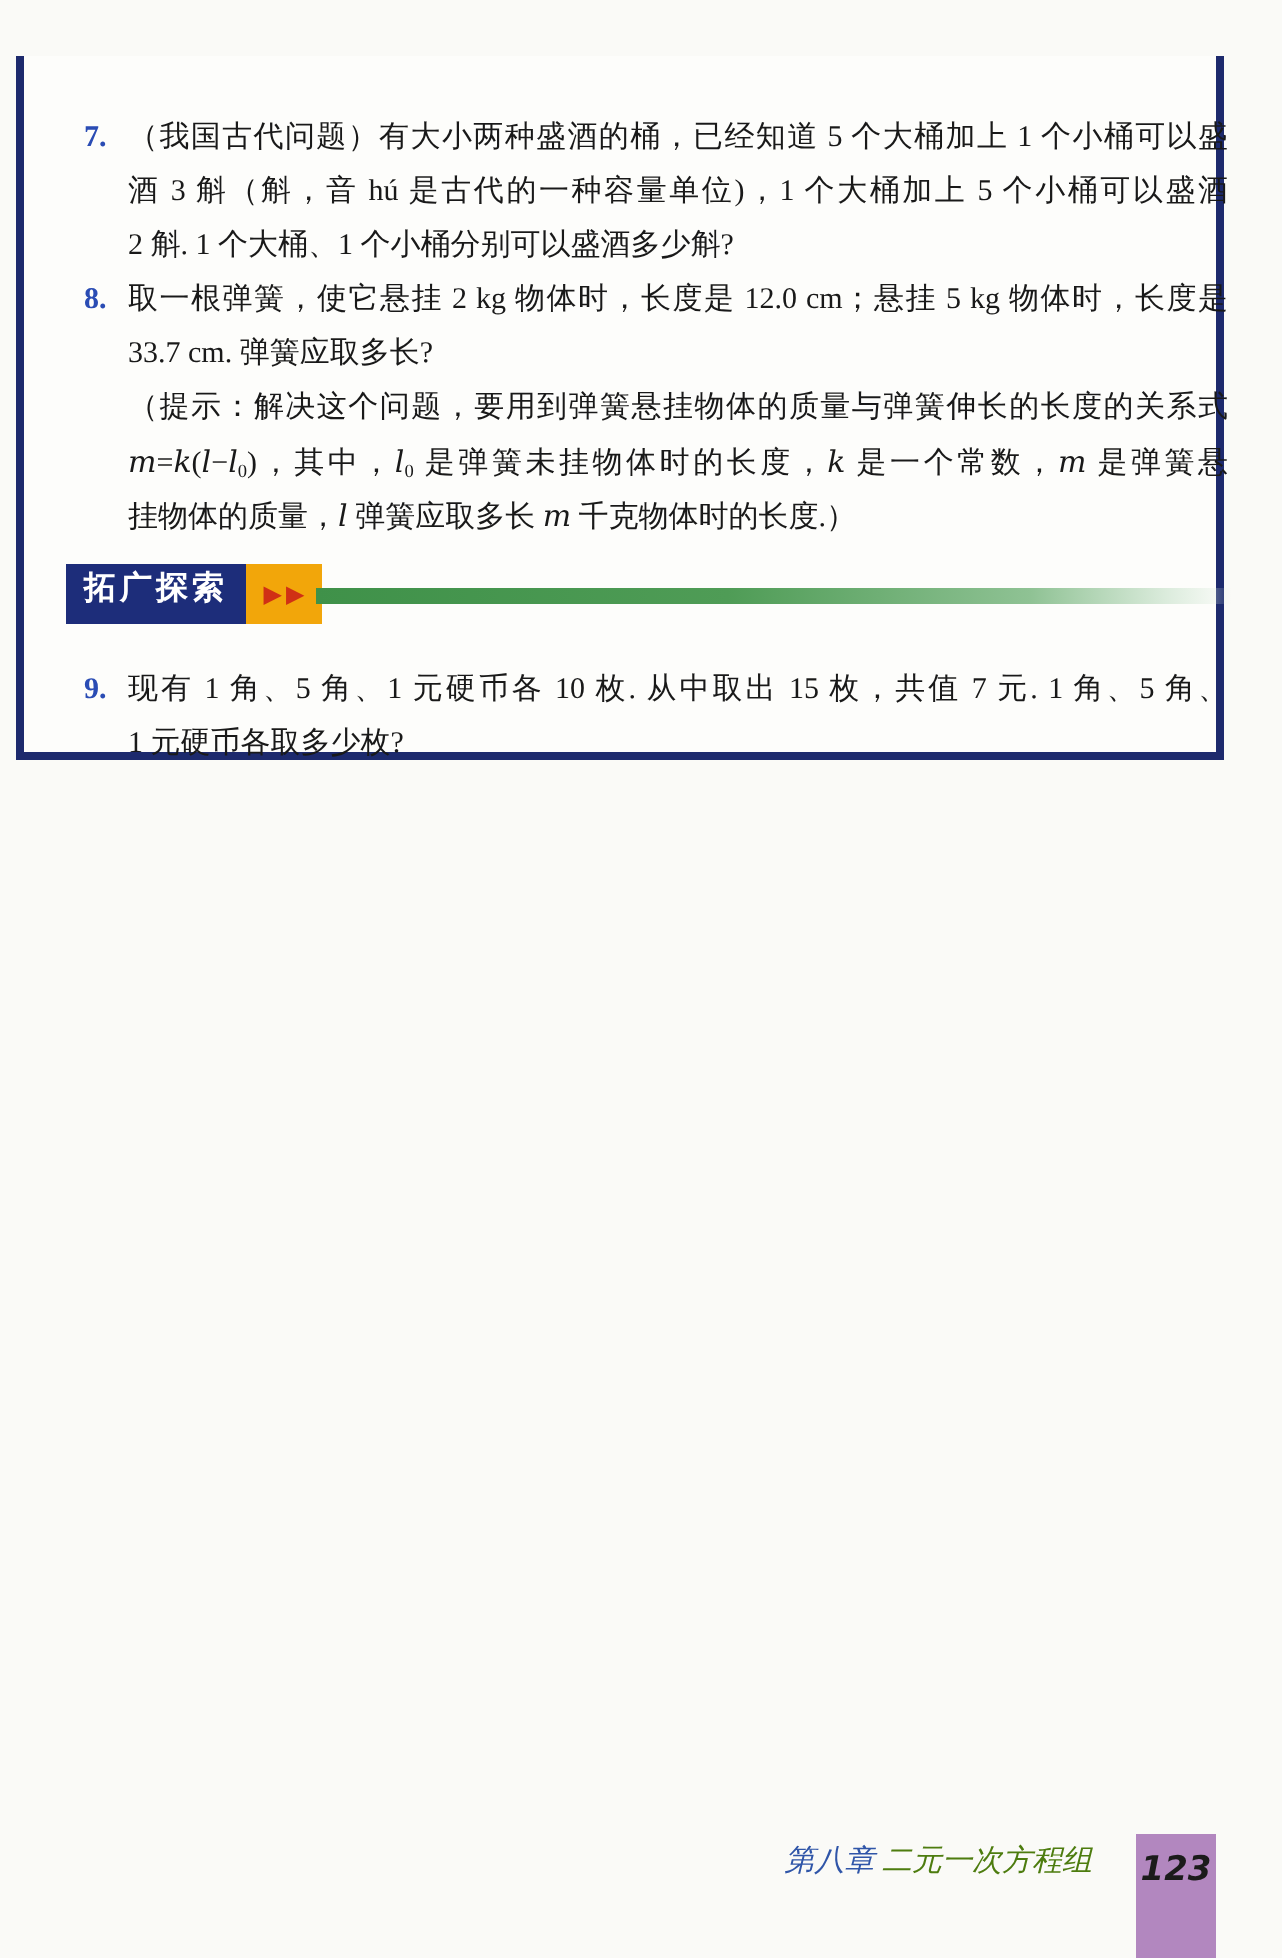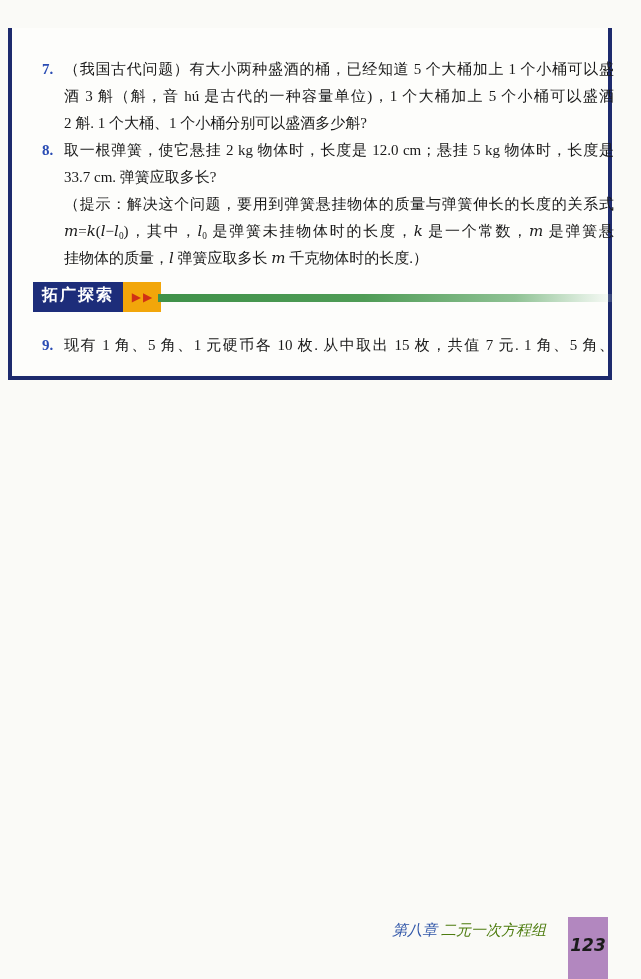--- a/index.html
+++ b/index.html
@@ -90,21 +90,21 @@
   }
   .footer .chapter-label { color: #2f55a8; font-weight: normal; }
   .footer .chapter-title { color: #4d7c0f; }
   .page-number-box {
     position: absolute; left: 568px; top: 917px;
     width: 40px; height: 62px;
     background: #b287bf;
     text-align: center;
   }
   .page-number-box .pn {
-    display: inline-block; margin-top: 18px;
+    display: inline-block; margin-top: 8px;
     font-family: "DejaVu Sans", sans-serif;
     font-weight: bold; font-style: italic;
     font-size: 17px; color: #1b1b1b;
   }
 </style>
 </head>
 <body>
 
 <div class="page">
 
@@ -137,20 +137,21 @@
         <span class="tri">▶</span>
       </span>
     </div>
     <div class="banner-bar"></div>
 
     <div class="problems" id="problems-bottom">
         <div class="problem">
           <span class="num">9.</span>
           <div class="lines">
             <div class="line j"><span>现有 1 角、5 角、1 元硬币各 10 枚.  从中取出 15 枚，共值 7 元.  1 角、5 角、</span></div>
+            <div class="line"><span>1 元硬币各取多少枚?</span></div>
           </div>
         </div>
       </div>
   </div>
 
   <div class="footer">
     <span class="chapter-label">第八章</span>
     <span class="chapter-title">二元一次方程组</span>
   </div>
 

